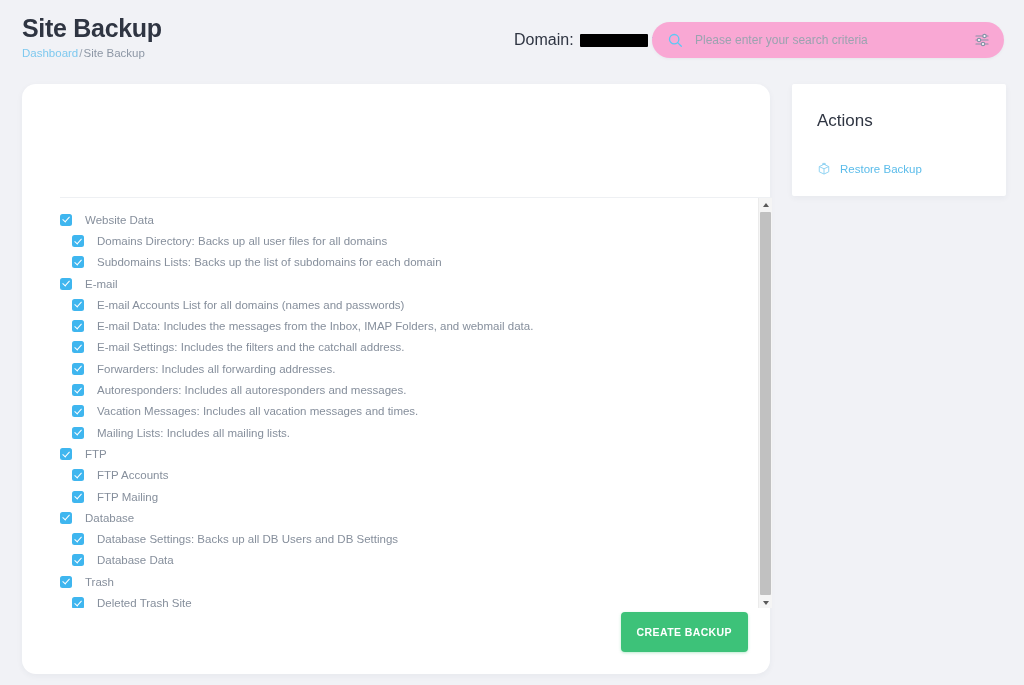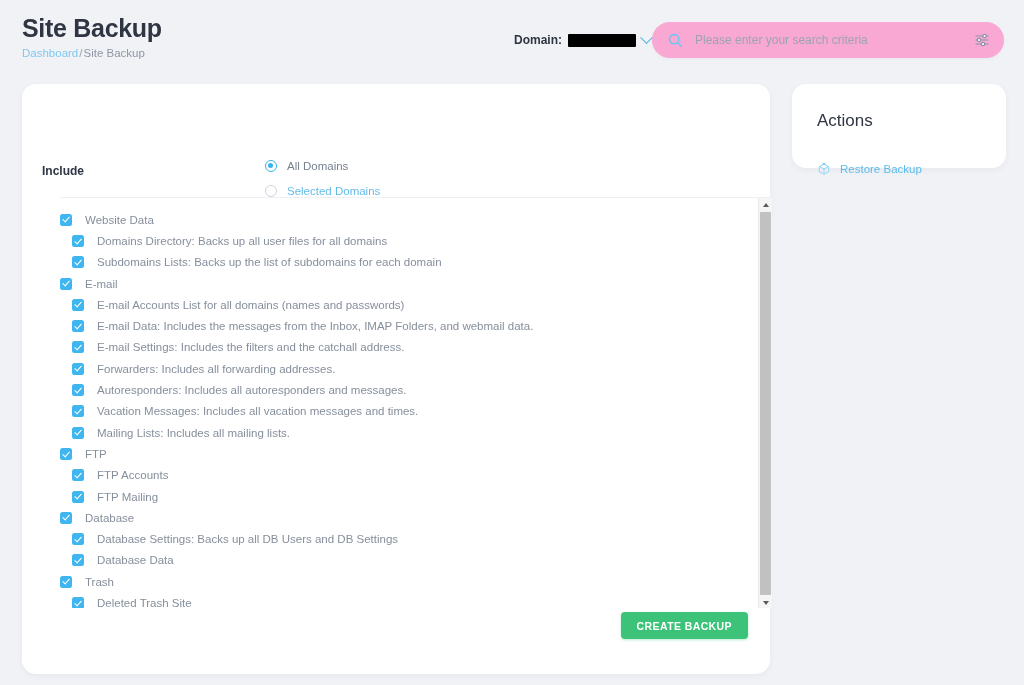--- a/index.html
+++ b/index.html
@@ -47,22 +47,22 @@
   .domain-select {
     position: absolute;
     left: 514px;
     top: 30px;
     display: flex;
     align-items: center;
     gap: 6px;
     height: 20px;
   }
   .domain-label {
-    font-size: 12px;
-    font-weight: bold;
+    font-size: 16px;
+    font-weight: normal;
     color: #2f3542;
   }
   .domain-value-redacted {
     width: 68px;
     height: 13px;
     background: #000000;
     border-radius: 1px;
     display: block;
     font-size: 0;
     color: transparent;
@@ -243,43 +243,43 @@
     height: 383px;
     background: #c1c1c1;
     border-radius: 1px;
   }
 
   
   .create-btn {
     position: absolute;
     right: 22px;
     top: 528px;
-    height: 27px;
+    height: 40px;
     padding: 0 16px;
     background: #3dc279;
     border: none;
     border-radius: 4px;
     color: #ffffff;
     font-family: "Liberation Sans", sans-serif;
     font-size: 10.5px;
     font-weight: bold;
     letter-spacing: 0.4px;
     cursor: pointer;
     box-shadow: 0 1px 3px rgba(61,194,121,0.35);
   }
 
   
   .actions-card {
     position: absolute;
     left: 792px;
     top: 84px;
     width: 214px;
-    height: 84px;
+    height: 112px;
     background: #ffffff;
-    border-radius: 14px;
+    border-radius: 2px;
     box-shadow: 0 2px 6px rgba(40,50,80,0.05);
   }
   .actions-title {
     position: absolute;
     left: 25px;
     top: 27px;
     font-size: 17px;
     color: #2f3542;
   }
   .action-link {
@@ -326,33 +326,20 @@
         <circle cx="10.5" cy="4" r="1.7" fill="#fff" stroke="#8792a8" stroke-width="1.2"></circle>
         <circle cx="5" cy="8" r="1.7" fill="#fff" stroke="#8792a8" stroke-width="1.2"></circle>
         <circle cx="9" cy="12" r="1.7" fill="#fff" stroke="#8792a8" stroke-width="1.2"></circle>
       </svg>
     </span>
   </div>
 </div>
 
 <div class="main-card">
 
-  <div class="include-row">
-    <div class="include-label">Include</div>
-    <div class="radio-group">
-      <div class="radio-item selected">
-        <span class="radio-mark"></span>
-        <span class="radio-text">All Domains</span>
-      </div>
-      <div class="radio-item link">
-        <span class="radio-mark"></span>
-        <span class="radio-text">Selected Domains</span>
-      </div>
-    </div>
-  </div>
 
   <div class="list-wrap">
     <div class="list-scroll" id="list-scroll">
         <div class="check-row">
           <span class="check-mark"></span>
           <span class="check-text">Website Data</span>
         </div>
         <div class="check-row child">
           <span class="check-mark"></span>
           <span class="check-text">Domains Directory: Backs up all user files for all domains</span>

